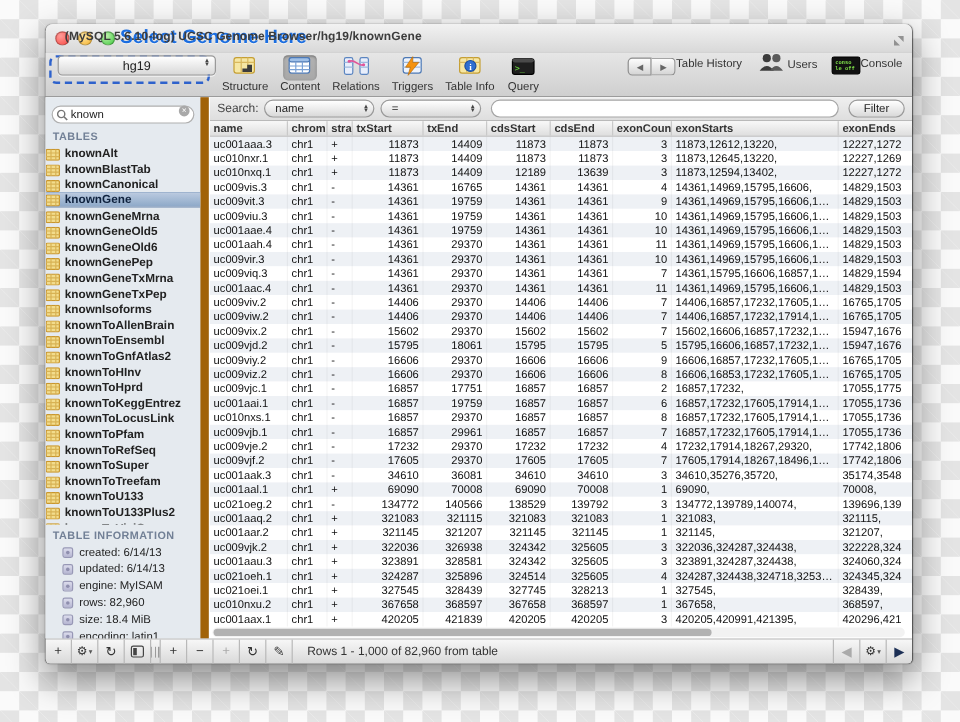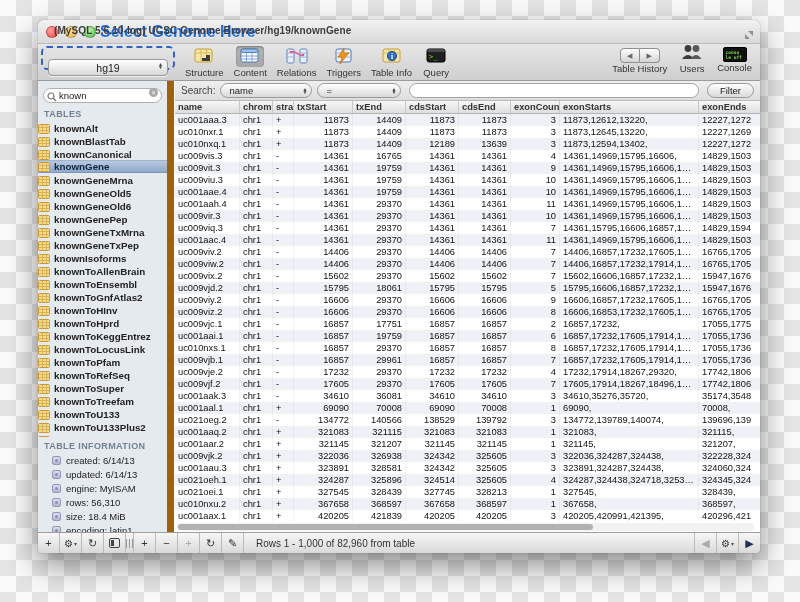--- a/index.html
+++ b/index.html
@@ -46,21 +46,21 @@
     background:linear-gradient(#e6e6e6,#cfcfcf);
     border-bottom:1px solid #9b9b9b;
     display:flex; align-items:flex-start;
   }
   .db-zone { position:relative; width:142px; height:100%; flex:0 0 auto; }
   .db-highlight {
     position:absolute; left:3px; top:2px; width:134px; height:24px;
     border:2px dashed #2e62cc; border-radius:6px;
   }
   .db-select {
-    position:absolute; left:10px; top:15px; width:120px; height:17px;
+    position:absolute; left:10px; top:2px; width:132px; height:17px;
     background:linear-gradient(#ffffff,#d8d8d8); border:1px solid #9a9a9a;
     border-radius:4px; font-size:10.5px; color:#222;
     display:flex; align-items:center; justify-content:center;
     box-shadow:0 1px 0 rgba(255,255,255,.7);
   }
   .db-select .stepper { position:absolute; right:4px; top:3px; }
   .db-caption { position:absolute; left:0; right:0; top:26px; text-align:center; font-size:13px; color:#4c4c4c;margin-top:20px; }
   .tool-btn {
     display:flex; flex-direction:column; align-items:center;
     padding:1px 5px; margin-top:1px; font-size:9.5px; color:#333; cursor:default;
@@ -69,21 +69,21 @@
   .tool-btn.selected .ico-wrap { background:rgba(0,0,0,.22); box-shadow:inset 0 1px 2px rgba(0,0,0,.35); }
   .tb-spacer { flex:1; }
   .right-group { display:flex; align-items:flex-start; margin-right:8px; }
   .seg-ctl { display:flex; margin-top:4px; }
   .seg-btn {
     width:20px; height:15px; border:1px solid #8f8f8f; background:linear-gradient(#fdfdfd,#d5d5d5);
     font-size:7px; color:#666; display:flex; align-items:center; justify-content:center;
   }
   .seg-btn.first { border-radius:4px 0 0 4px; }
   .seg-btn.last { border-radius:0 4px 4px 0; border-left:none; }
-  .rg-item { display:flex; flex-direction:column; align-items:center; font-size:9.5px; color:#333; margin-left:12px; }
+  .rg-item { display:flex; flex-direction:row; align-items:center; font-size:9.5px; color:#333; margin-left:12px; }
   .console-ico {
     width:24px; height:15px; margin-top:3px; background:#111; border:1px solid #000; border-radius:2px;
     font-family:"DejaVu Sans Mono",monospace; font-size:4.5px; line-height:5px;
     color:#7ede4a; padding:2px 1px 0 2px; overflow:hidden; font-weight:bold; letter-spacing:0;
   }
   
   .content { position:absolute; left:0; top:61px; right:0; bottom:21px; background:#fff; }
   
   .sidebar {
     position:absolute; left:0; top:0; bottom:0; width:136px;
@@ -555,21 +555,21 @@
           <div class="info-item">
             <span class="info-bullet"></span>
             <span>updated: 6/14/13</span>
           </div>
           <div class="info-item">
             <span class="info-bullet"></span>
             <span>engine: MyISAM</span>
           </div>
           <div class="info-item">
             <span class="info-bullet"></span>
-            <span>rows: 56,310</span>
+            <span>rows: 82,960</span>
           </div>
           <div class="info-item">
             <span class="info-bullet"></span>
             <span>size: 18.4 MiB</span>
           </div>
           <div class="info-item">
             <span class="info-bullet"></span>
             <span>encoding: latin1</span>
           </div>
         </div>

